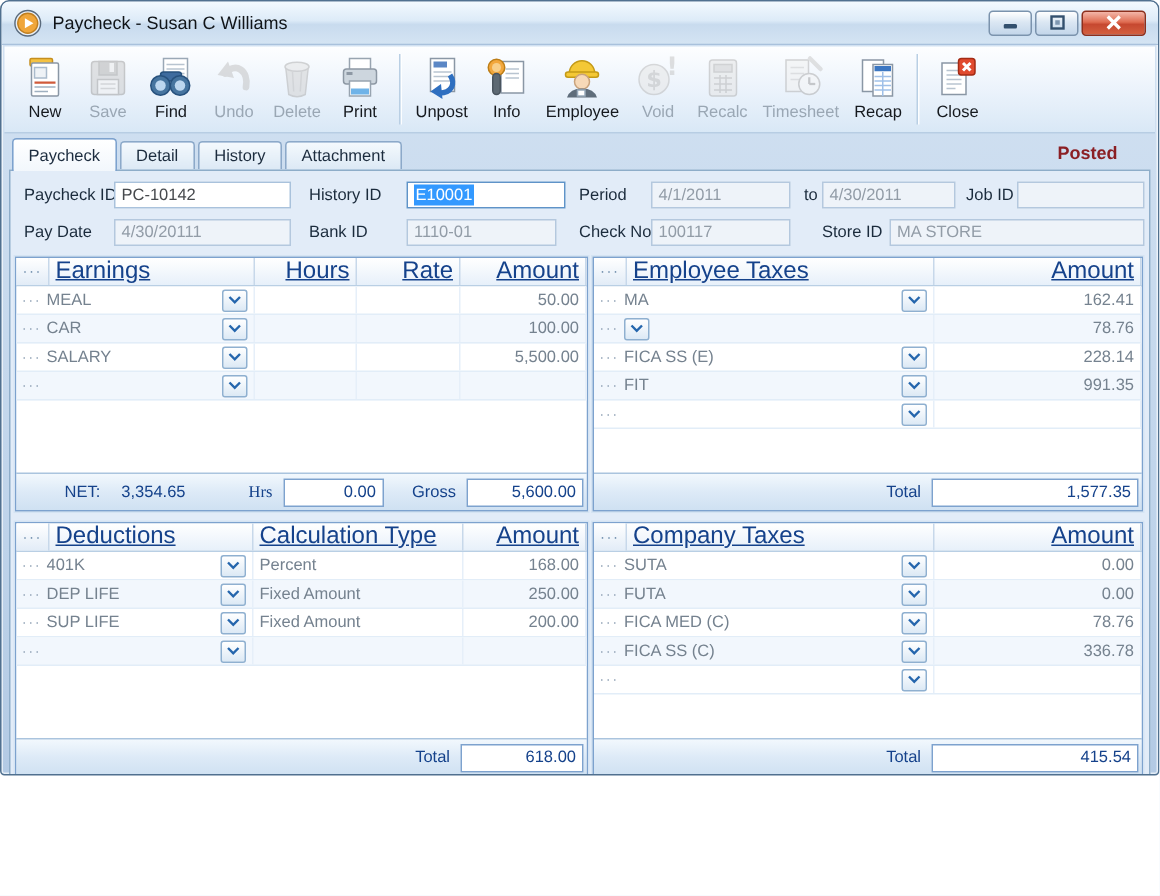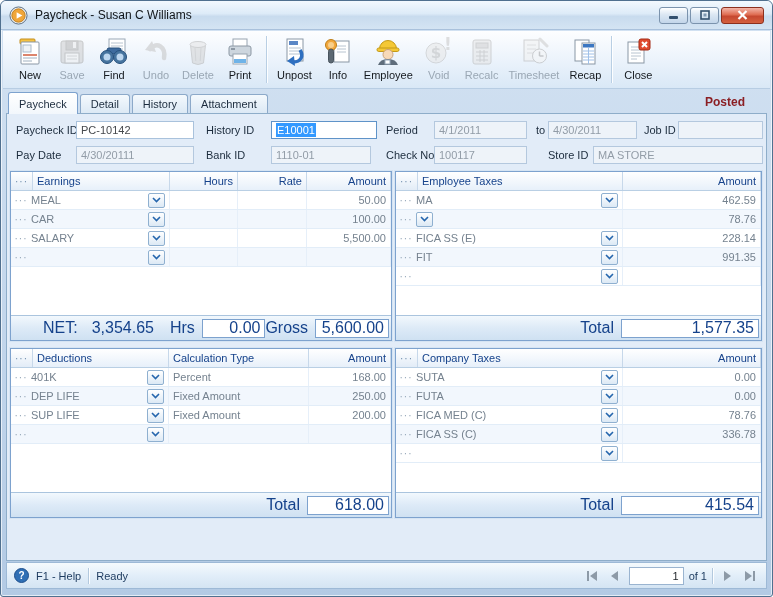--- a/index.html
+++ b/index.html
@@ -1,19 +1,19 @@
 <!DOCTYPE html>
 <html><head>
 <meta charset="utf-8">
 <style>
   html,body{margin:0;padding:0;background:#fff;}
   body{width:773px;height:597px;font-family:"Liberation Sans",sans-serif;-webkit-font-smoothing:antialiased;}
   *{box-sizing:border-box;}
 
-  .window{position:relative;width:773px;height:597px;border:1px solid #50708f;border-radius:6px 6px 3px 3px;
+  .window{position:relative;width:773px;height:517px;border:1px solid #50708f;border-radius:6px 6px 3px 3px;
     background:linear-gradient(#d3e2f2,#bed3ea 70%,#b3cae4);overflow:hidden;
     box-shadow:inset 0 0 0 1px rgba(255,255,255,.65);}
 
   
   .titlebar{position:absolute;top:0;left:0;right:0;height:29px;display:flex;align-items:center;gap:7px;
     padding:0 8px;background:linear-gradient(#f3f9fe,#ddebf8 45%,#c8dbee 55%,#d4e4f3);
     border-bottom:1px solid #a9c1dc;border-radius:5px 5px 0 0;}
   .title-text{font-size:12px;color:#101418;}
   .win-controls{margin-left:auto;display:flex;gap:2px;}
   .winbtn{width:29px;height:17px;border:1px solid #7b93ad;border-radius:3px;display:flex;align-items:center;justify-content:center;
@@ -62,47 +62,47 @@
   .l-storeid{left:541px;}.f-storeid{left:586px;width:170px;}
 
   
   .grids{position:absolute;left:3px;right:4px;top:57px;display:grid;grid-template-columns:382px 1fr;gap:7px 3px;}
   .grid{height:170px;background:#fff;border:1px solid #7da2ce;display:flex;flex-direction:column;
     box-shadow:0 0 0 1px #d5e4f3;}
   .grid-header{flex:0 0 19px;display:flex;background:linear-gradient(#ffffff,#e7f0fa);
     border-bottom:1px solid #b9cfe4;color:#15428b;}
   .hdots{flex:0 0 22px;border-right:1px solid #c7d8ea;background:linear-gradient(#ffffff,#e2ecf7);
     color:#6d8cab;display:flex;align-items:center;justify-content:center;font-size:10px;letter-spacing:1px;}
-  .hcell{display:flex;align-items:center;padding:0 4px;font-size:11px;border-right:1px solid #c7d8ea;white-space:nowrap;}
+  .hcell{display:flex;align-items:center;padding:0 4px;font-size:16px;border-right:1px solid #c7d8ea;white-space:nowrap;text-decoration:underline;}
   .hcell.grow{flex:1;}
   .hcell.num{justify-content:flex-end;}
   .grid-body{flex:1;overflow:hidden;background:#fff;}
   .grid-row{height:19px;display:flex;border-bottom:1px solid #e2edf8;font-size:11px;color:#75828f;}
   .grid-row:nth-child(even){background:#f2f7fd;}
   .cell{display:flex;align-items:center;padding:0 4px;border-right:1px solid #e6eff9;white-space:nowrap;overflow:hidden;}
   .c-name{flex:1;padding:0 2px 0 0;}
   .dots{flex:0 0 20px;text-align:center;color:#93a5b7;font-size:10px;letter-spacing:1px;}
   .cell-text{flex:1;overflow:hidden;}
   .dd{flex:0 0 17px;height:15px;margin-right:2px;border:1px solid #8fb0d0;border-radius:2px;
     background:linear-gradient(#ffffff,#dce9f5);display:flex;align-items:center;justify-content:center;}
   .num{justify-content:flex-end;text-align:right;}
   #grid-earnings .c-hours{flex:0 0 68px;}
   #grid-earnings .c-rate{flex:0 0 69px;}
   #grid-earnings .c-amount{flex:0 0 84px;}
   #grid-deductions .c-calctype{flex:0 0 140px;}
   #grid-deductions .c-amount{flex:0 0 82px;}
   #grid-employee_taxes .c-amount,#grid-company_taxes .c-amount{flex:0 0 138px;}
 
-  .grid-footer{flex:0 0 25px;display:flex;align-items:center;font-size:16px;color:#15428b;
+  .grid-footer{flex:0 0 25px;display:flex;align-items:center;font-size:11px;color:#15428b;
     background:linear-gradient(#f2f8fd,#ddeaf7 50%,#cfe1f2);border-top:1px solid #aac4de;padding:0 2px;}
   .f-box{height:19px;border:1px solid #7da2ce;background:#fff;display:flex;align-items:center;
     justify-content:flex-end;padding:0 4px;color:#15428b;}
   .ef-net{margin-left:30px;}
   .ef-netval{margin-left:14px;}
-  .ef-hrs{margin-left:16px;}
+  .ef-hrs{margin-left:42px;font-family:Liberation Serif, serif;}
   .ef-hrsbox{width:67px;margin-left:7px;}
   .ef-gross{margin-left:auto;margin-right:7px;}
   .ef-grossbox{width:78px;}
   .tf-label{margin-left:auto;margin-right:7px;}
   .tf-box-wide{width:138px;}
   .tf-box-narrow{width:82px;}
 
   
   .statusbar{position:absolute;left:5px;right:5px;top:561px;height:27px;display:flex;align-items:center;gap:7px;
     padding:0 7px;background:linear-gradient(#f5fafd,#e2eef9 50%,#d4e4f3);border:1px solid #9db9d6;
@@ -442,21 +442,21 @@
             <div class="grid-row">
               <div class="cell c-name">
                 <span class="dots">···</span>
                 <span class="cell-text">MA</span>
                 <span class="dd">
                   <svg width="9" height="6" viewBox="0 0 9 6">
                     <polyline points="1,1 4.5,4.5 8,1" fill="none" stroke="#2566ad" stroke-width="1.6"></polyline>
                   </svg>
                 </span>
               </div>
-              <div class="cell c-amount num">462.59</div>
+              <div class="cell c-amount num">162.41</div>
             </div>
             <div class="grid-row">
               <div class="cell c-name">
                 <span class="dots">···</span>
                 <span class="dd">
                   <svg width="9" height="6" viewBox="0 0 9 6">
                     <polyline points="1,1 4.5,4.5 8,1" fill="none" stroke="#2566ad" stroke-width="1.6"></polyline>
                   </svg>
                 </span>
               </div>

